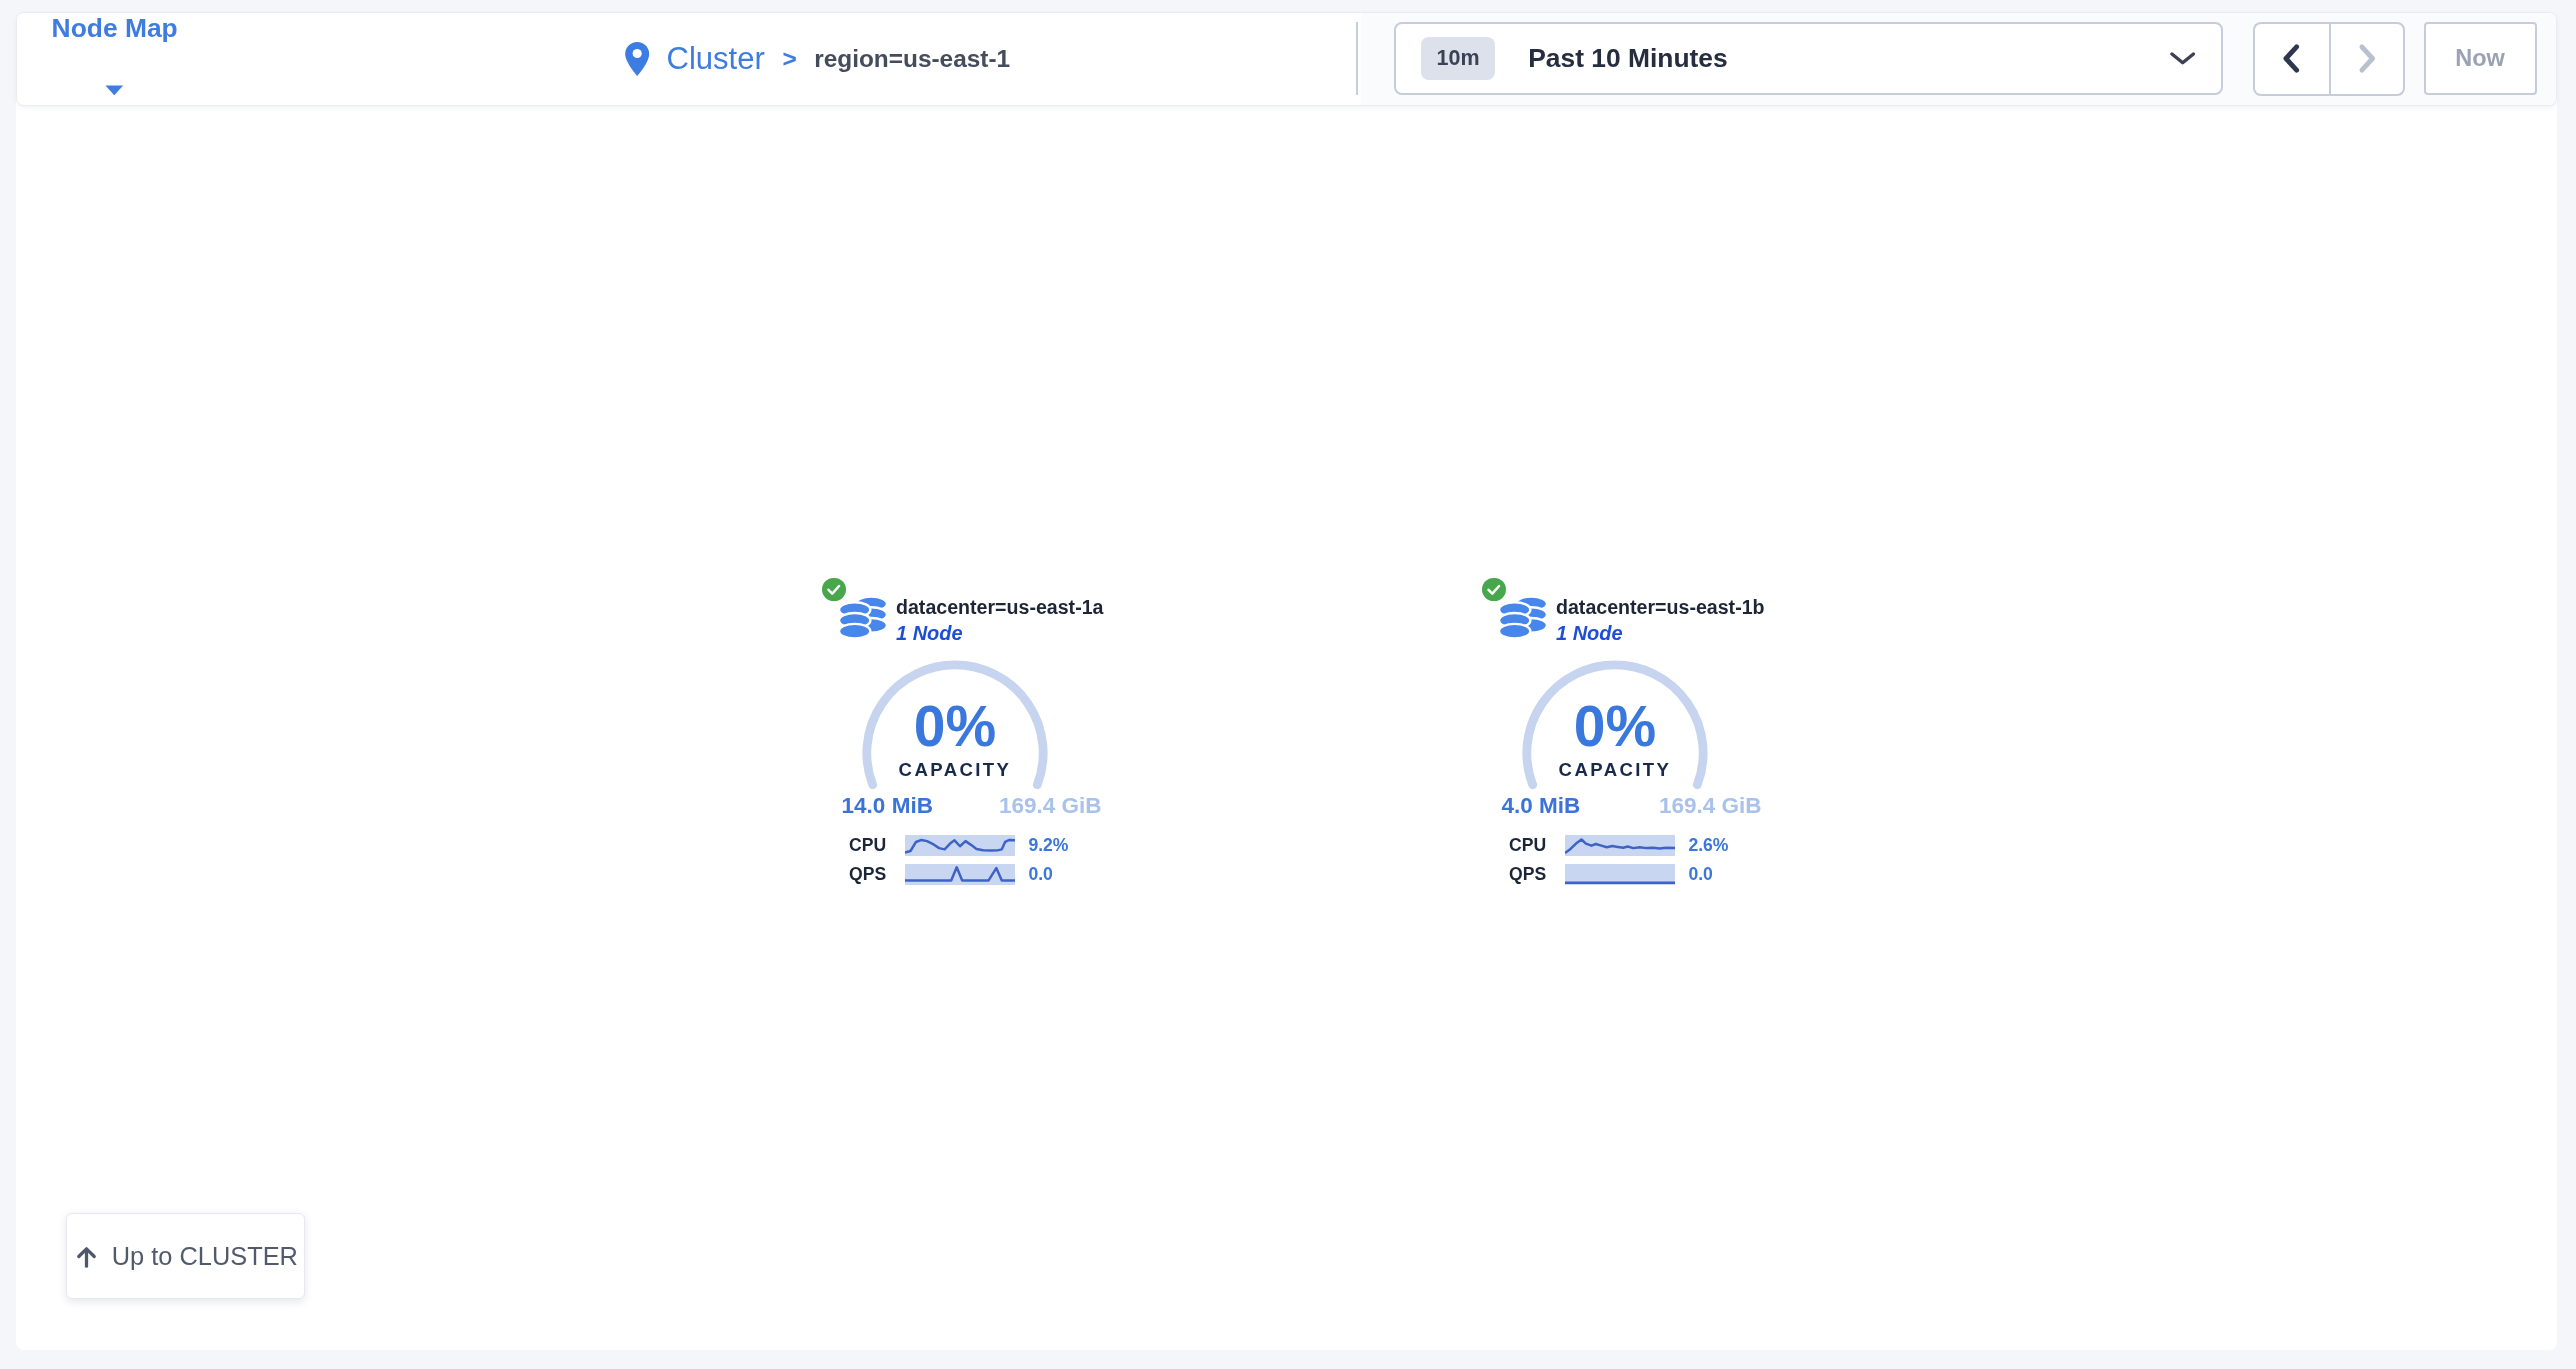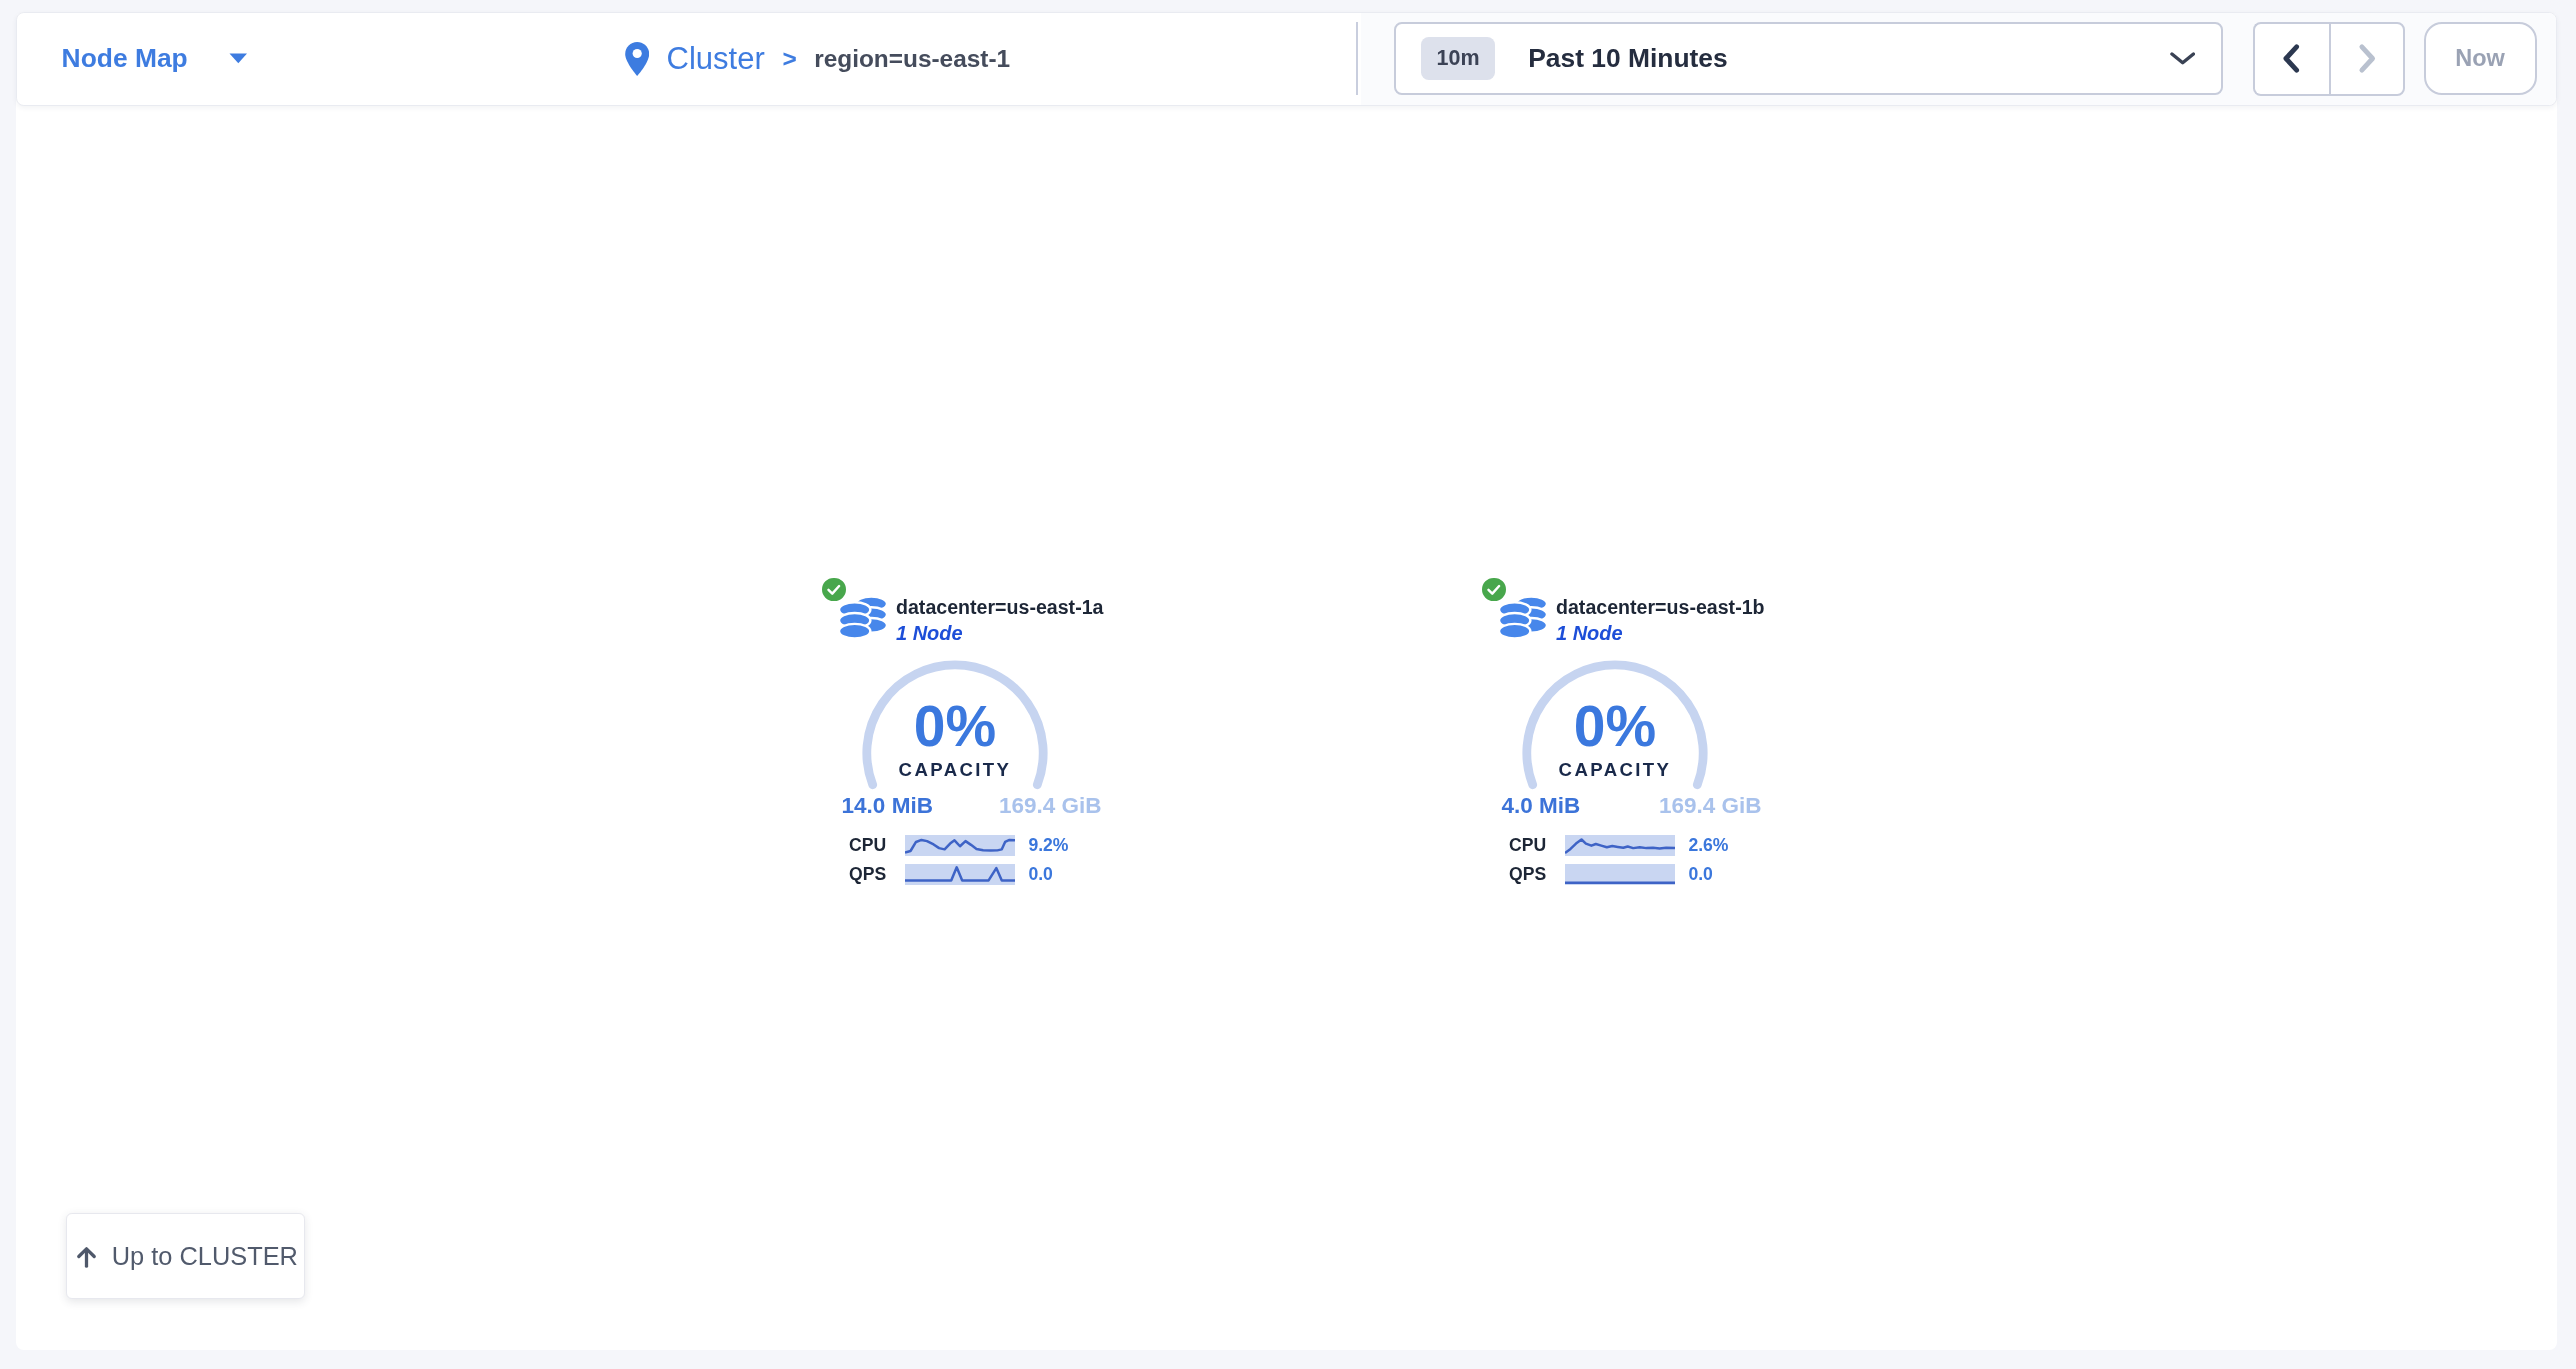--- a/index.html
+++ b/index.html
@@ -17,21 +17,21 @@
   .header {
     position:absolute; left:15.6px; top:11.7px; width:2541px; height:94px;
     background:#ffffff; border:1px solid #e9ebf1; border-radius:7.8px;
     box-shadow:0 2px 4.9px rgba(40,50,80,.06); z-index:5;
   }
   .header > * { position:absolute; top:0; bottom:0; display:flex; align-items:center; }
 
   .time-zone-bg { left:1344px; right:0; background:#fafbfd; border-radius:0 7.8px 7.8px 0; }
   .header-divider { left:1339px; top:9.8px; bottom:9.8px; width:2px; background:#c9cede; display:block; }
 
-  .nodemap-select { left:45px; gap:41px; cursor:pointer; }
+  .nodemap-select { left:35px; gap:41px; cursor:pointer;flex-direction:column; }
   .nodemap-label { font-size:26.4px; font-weight:600; color:#3e7ce0; }
 
   .breadcrumb { left:608px; gap:17.6px; }
   .breadcrumb-root { font-size:31px; color:#3e7ce0; cursor:pointer; }
   .breadcrumb-sep { font-size:24.4px; font-weight:700; color:#3e7ce0; }
   .breadcrumb-current { font-size:24.4px; font-weight:700; color:#454c5c; }
 
   .time-select {
     left:1377px; top:9.8px; bottom:9.8px; width:829px;
     border:2px solid #c7ccdb; border-radius:7.8px; background:#fff;
@@ -48,21 +48,21 @@
   .nav-btn {
     width:76px; height:74px; background:#fff; display:flex;
     align-items:center; justify-content:center; cursor:pointer;
     border:2px solid #c7ccdb;
   }
   .nav-prev { border-radius:7.8px 0 0 7.8px; border-right:none; }
   .nav-next { border-radius:0 7.8px 7.8px 0; }
 
   .now-button {
     left:2407px; top:9.8px; bottom:9.8px; width:113px; justify-content:center;
-    border:2px solid #c7ccdb; border-radius:18px; background:#fff;
+    border:2px solid #c7ccdb; border-radius:4px; background:#fff;
     font-size:23.5px; font-weight:700; color:#9aa2b4; cursor:pointer;
   }
 
   
   .dc-card { position:absolute; top:572px; width:323px; height:323px; cursor:pointer; }
   .dc-card.c0 { left:822px; }
   .dc-card.c1 { left:1482px; }
 
   .dc-badge {
     position:absolute; left:-2px; top:3.9px; width:23.5px; height:23.5px;

